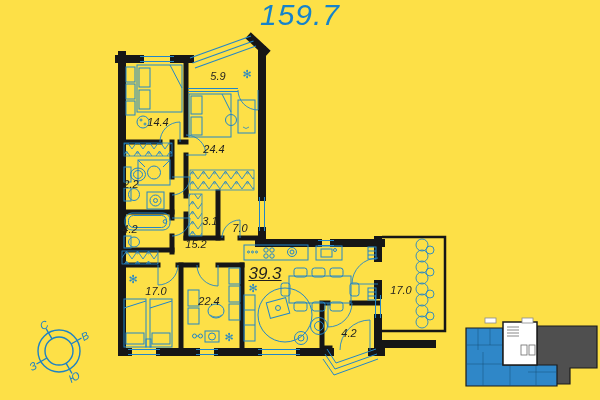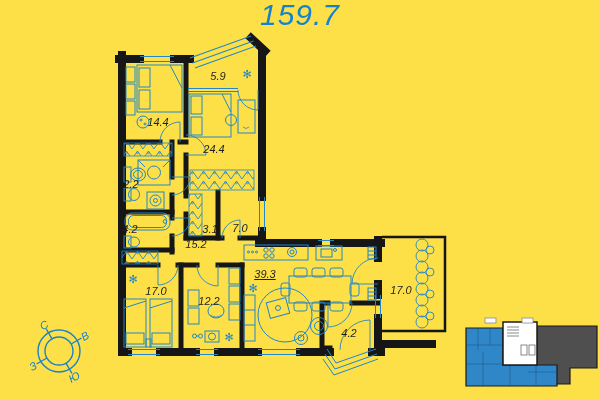--- a/index.html
+++ b/index.html
@@ -3,21 +3,21 @@
 <meta charset="utf-8">
 <style>
   html,body{margin:0;padding:0;background:#ffffff;}
   .stage{position:relative;width:600px;height:400px;background:#fde047;overflow:hidden;
          font-family:"Liberation Sans",sans-serif;}
   .plan-title{position:absolute;left:50%;top:-2px;transform:translateX(-50%);
               font-style:italic;font-size:30px;letter-spacing:1px;color:#1583cb;
               font-family:"Liberation Sans",sans-serif;}
   .room-label{position:absolute;transform:translate(-50%,-50%);
               font-style:italic;font-size:11px;color:#1f1f1f;white-space:nowrap;}
-  .room-label.big{font-size:11px;text-decoration:underline;}
+  .room-label.big{font-size:17px;text-decoration:underline;}
   .compass-letter{position:absolute;transform:translate(-50%,-50%) rotate(-30deg);
                   font-style:italic;font-size:11px;color:#1e82c4;}
   svg{position:absolute;left:0;top:0;}
 </style>
 </head>
 <body>
 
 <div class="stage">
 
   <div class="plan-title">159.7</div>
@@ -288,26 +288,26 @@
       </g>
       <rect x="485" y="318" width="11" height="5" fill="#ffffff" stroke="#8a8a8a" stroke-width="0.8"></rect>
       <rect x="522" y="318" width="11" height="5" fill="#ffffff" stroke="#8a8a8a" stroke-width="0.8"></rect>
     </g>
   </svg>
 
   <div class="room-label" style="left:218px;top:76px">5.9</div>
   <div class="room-label" style="left:158px;top:122px">14.4</div>
   <div class="room-label" style="left:214px;top:149px">24.4</div>
   <div class="room-label" style="left:131px;top:184px">2.2</div>
-  <div class="room-label" style="left:210px;top:229px">3.1</div>
+  <div class="room-label" style="left:210px;top:221px">3.1</div>
   <div class="room-label" style="left:240px;top:228px">7.0</div>
   <div class="room-label" style="left:130px;top:229px">4.2</div>
   <div class="room-label" style="left:196px;top:244px">15.2</div>
   <div class="room-label" style="left:156px;top:291px">17.0</div>
-  <div class="room-label" style="left:209px;top:301px">12.2</div>
+  <div class="room-label" style="left:209px;top:301px">22.4</div>
   <div class="room-label big" style="left:265px;top:274px">39.3</div>
   <div class="room-label" style="left:349px;top:333px">4.2</div>
   <div class="room-label" style="left:401px;top:290px">17.0</div>
 
   <span class="compass-letter" style="left:44px;top:325px">С</span>
   <span class="compass-letter" style="left:85px;top:336px">В</span>
   <span class="compass-letter" style="left:74px;top:377px">Ю</span>
   <span class="compass-letter" style="left:33px;top:366px">З</span>
 
 </div>

